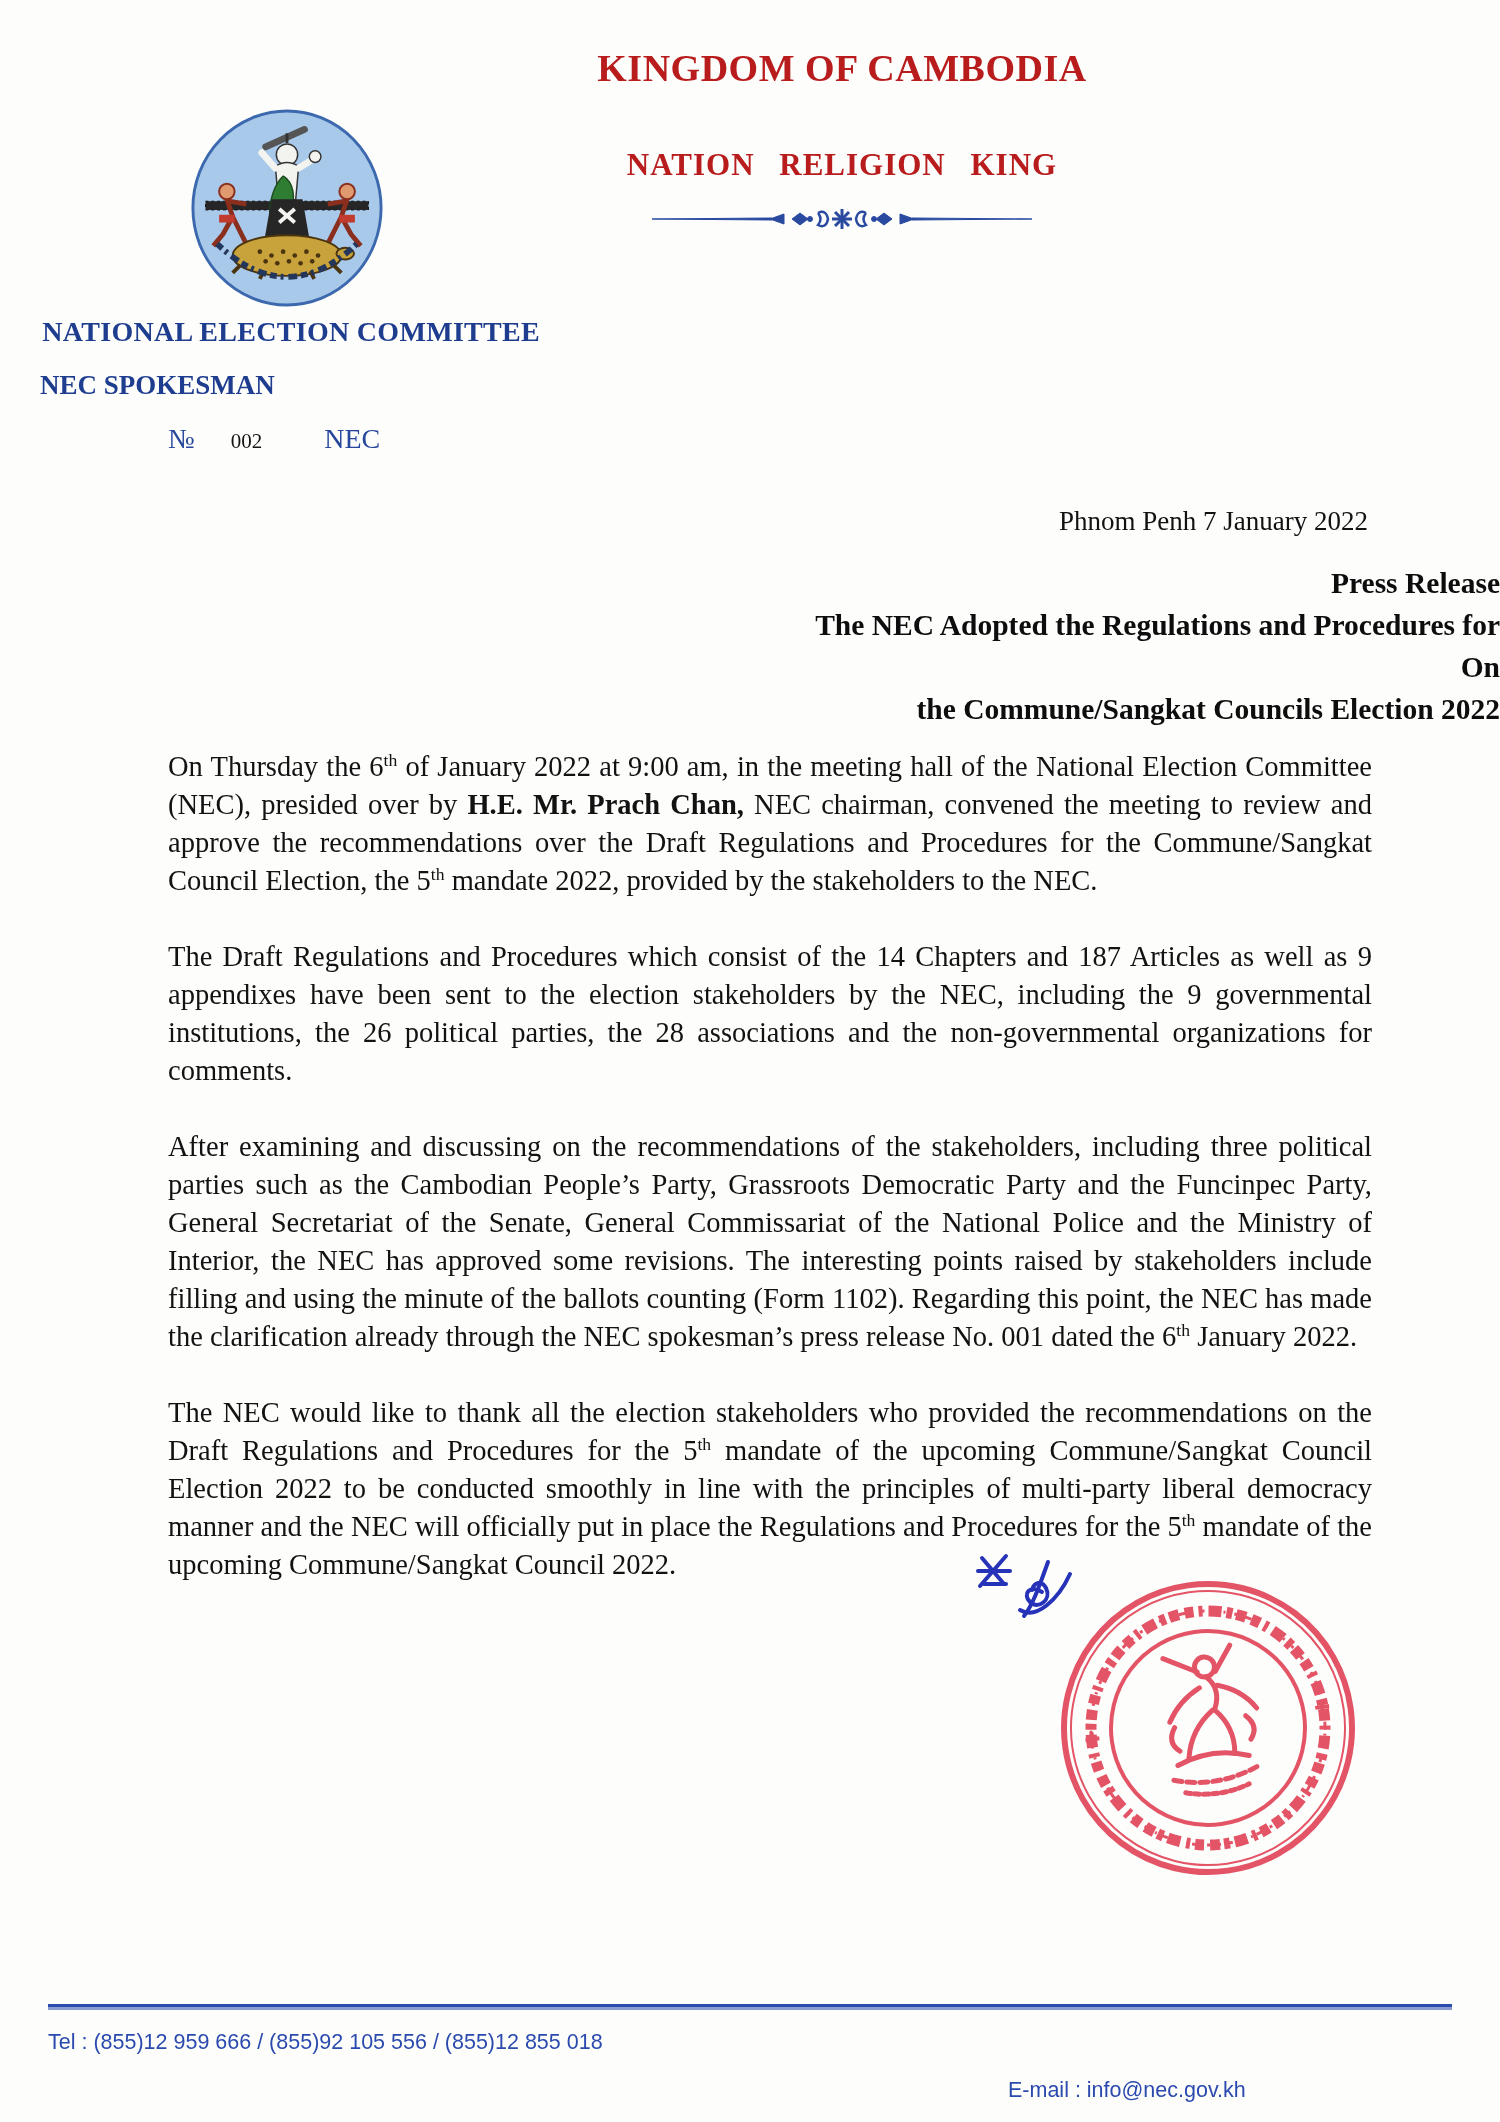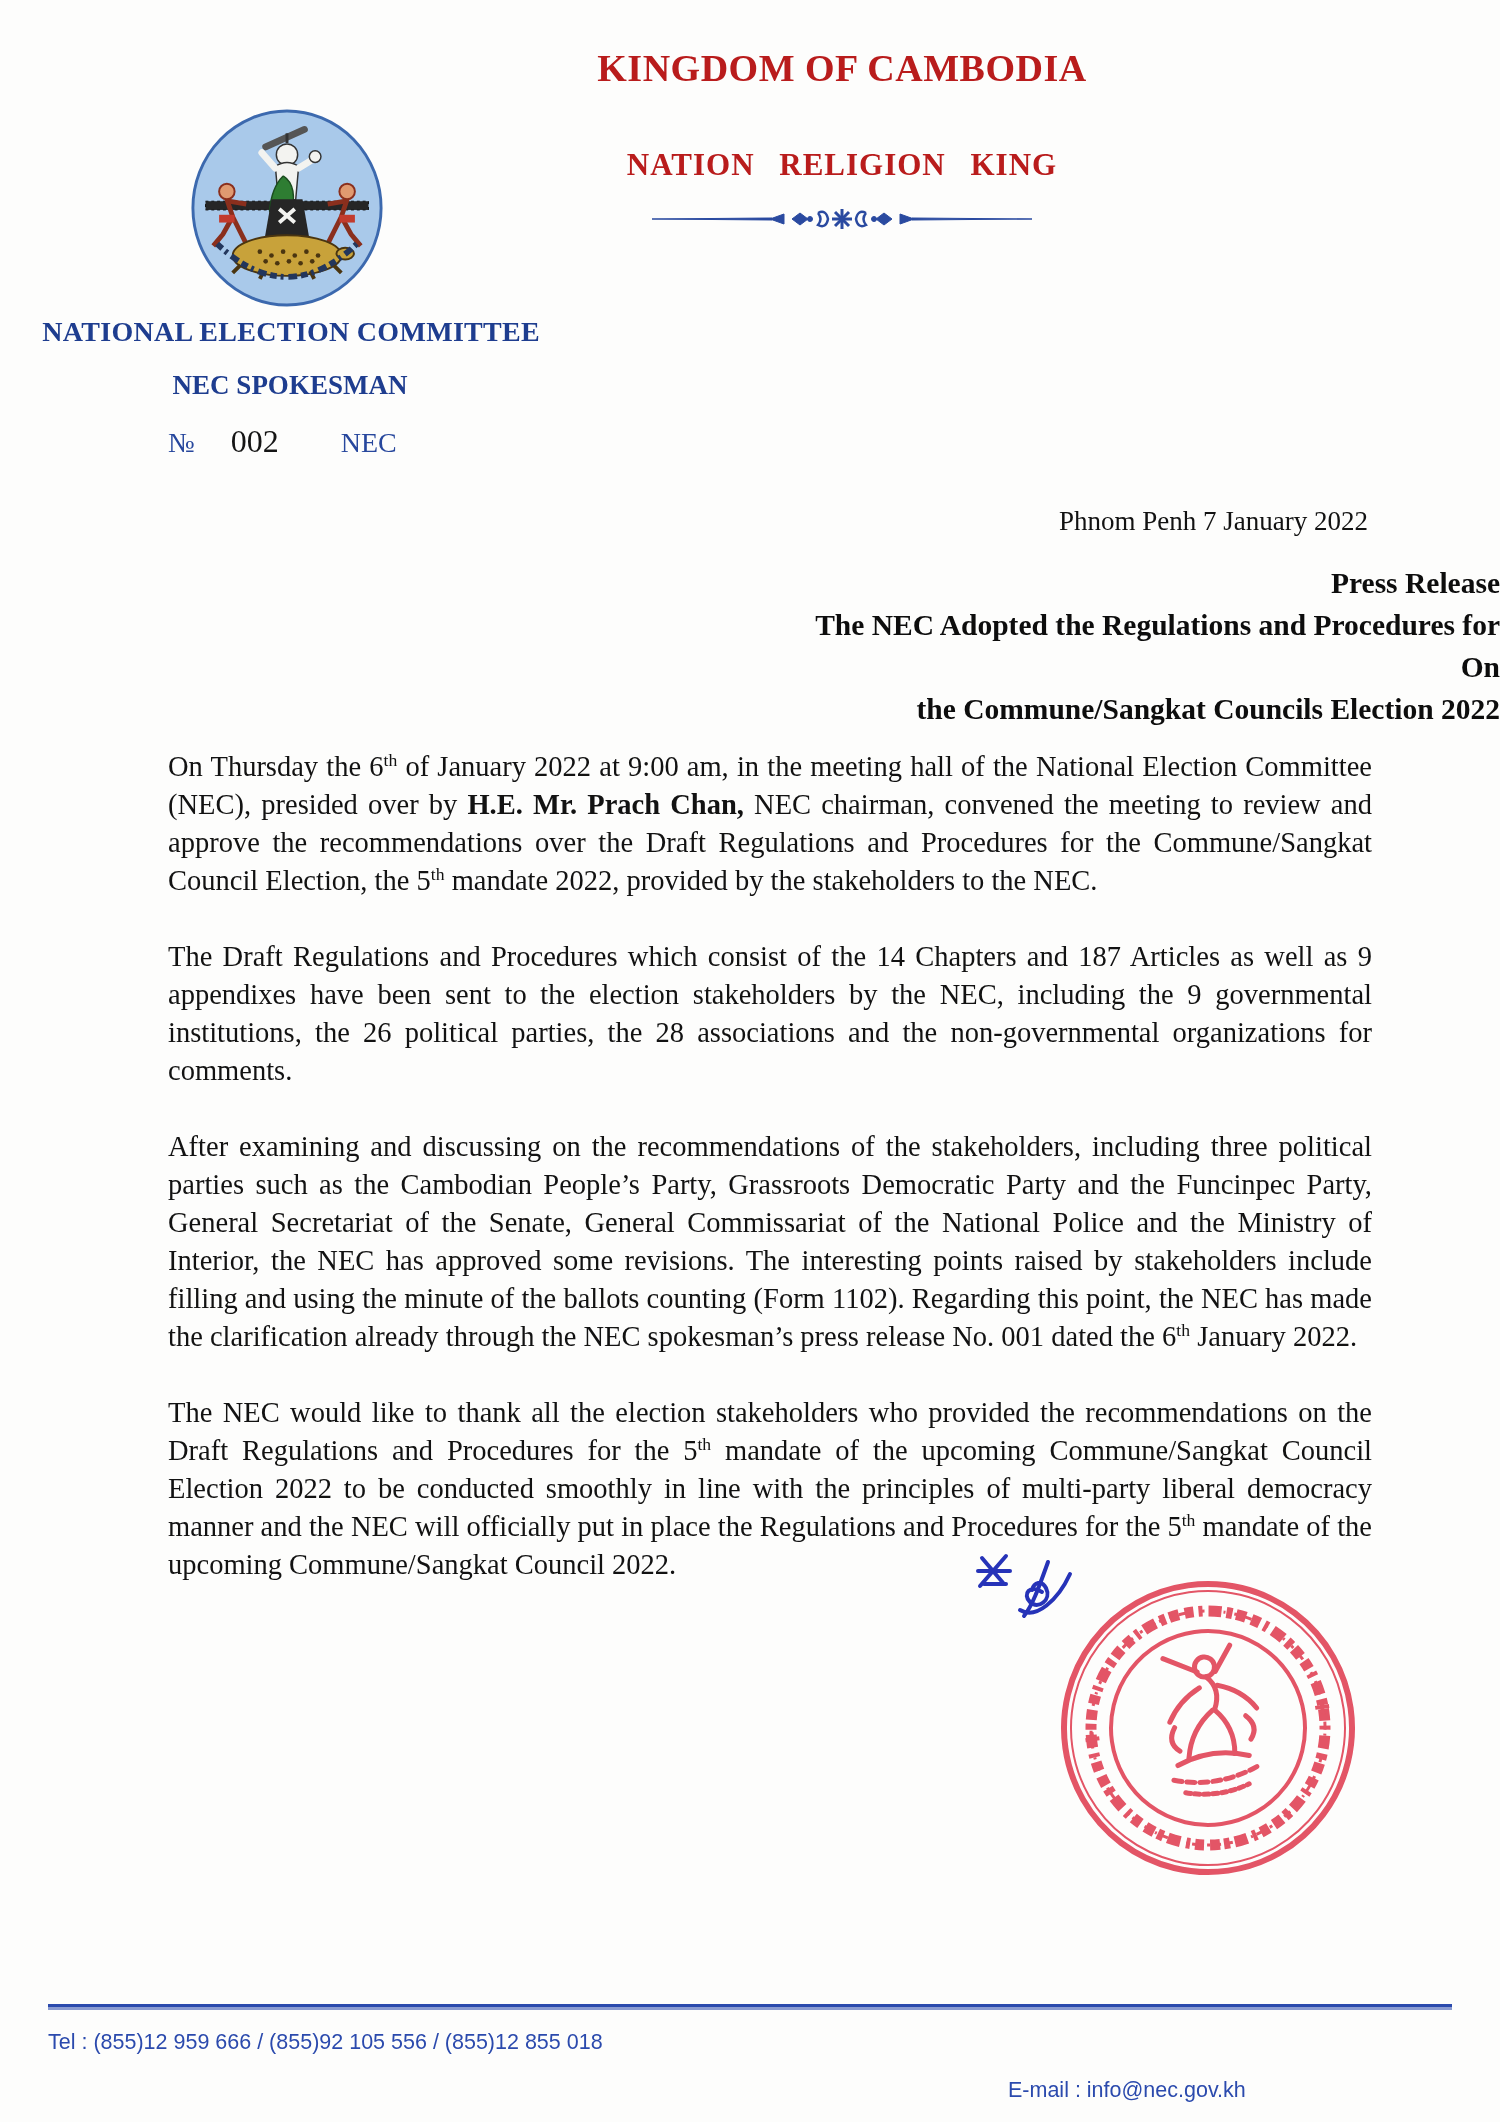--- a/index.html
+++ b/index.html
@@ -12,24 +12,24 @@
     overflow:hidden;
   }
   
   .emblem{position:absolute;left:190px;top:108px;width:194px;height:200px;}
   .header-center{position:absolute;left:430px;top:46px;width:824px;text-align:center;color:#b91c1c;}
   .kingdom{font-size:38px;font-weight:bold;letter-spacing:.5px;}
   .motto{font-size:31px;font-weight:bold;margin-top:57px;word-spacing:16px;letter-spacing:1px;}
   .ornament{margin-top:22px;}
   .org-block{position:absolute;left:40px;top:316px;width:500px;color:#1e3d8f;}
   .committee{font-size:28px;font-weight:bold;text-align:right;letter-spacing:.3px;}
-  .spokesman{font-size:27px;font-weight:bold;text-align:center;margin-top:22px;}
+  .spokesman{font-size:27px;font-weight:bold;margin-top:22px;}
   .doc-no{margin-top:22px;font-size:28px;padding-left:128px;display:flex;align-items:baseline;}
   .doc-no .no-sym{color:#27479d;}
-  .doc-no .no-val{color:#151515;font-size:32px;margin-left:36px;}
+  .doc-no .no-val{color:#151515;font-size:21px;margin-left:36px;}
   .doc-no .no-suffix{color:#27479d;margin-left:62px;}
   
   .date-line{position:absolute;top:506px;right:132px;font-size:27px;}
   .title-block{position:absolute;left:0;top:562px;width:1500px;text-align:right;font-weight:bold;font-size:29.5px;line-height:42px;color:#0d0d0d;}
   
   .body-text{position:absolute;left:168px;top:748px;width:1204px;font-size:28.5px;line-height:38px;text-align:justify;}
   .body-text p{margin:0 0 38px 0;}
   .body-text sup{font-size:0.62em;vertical-align:super;line-height:0;}
   .body-text b{font-weight:bold;}
   

